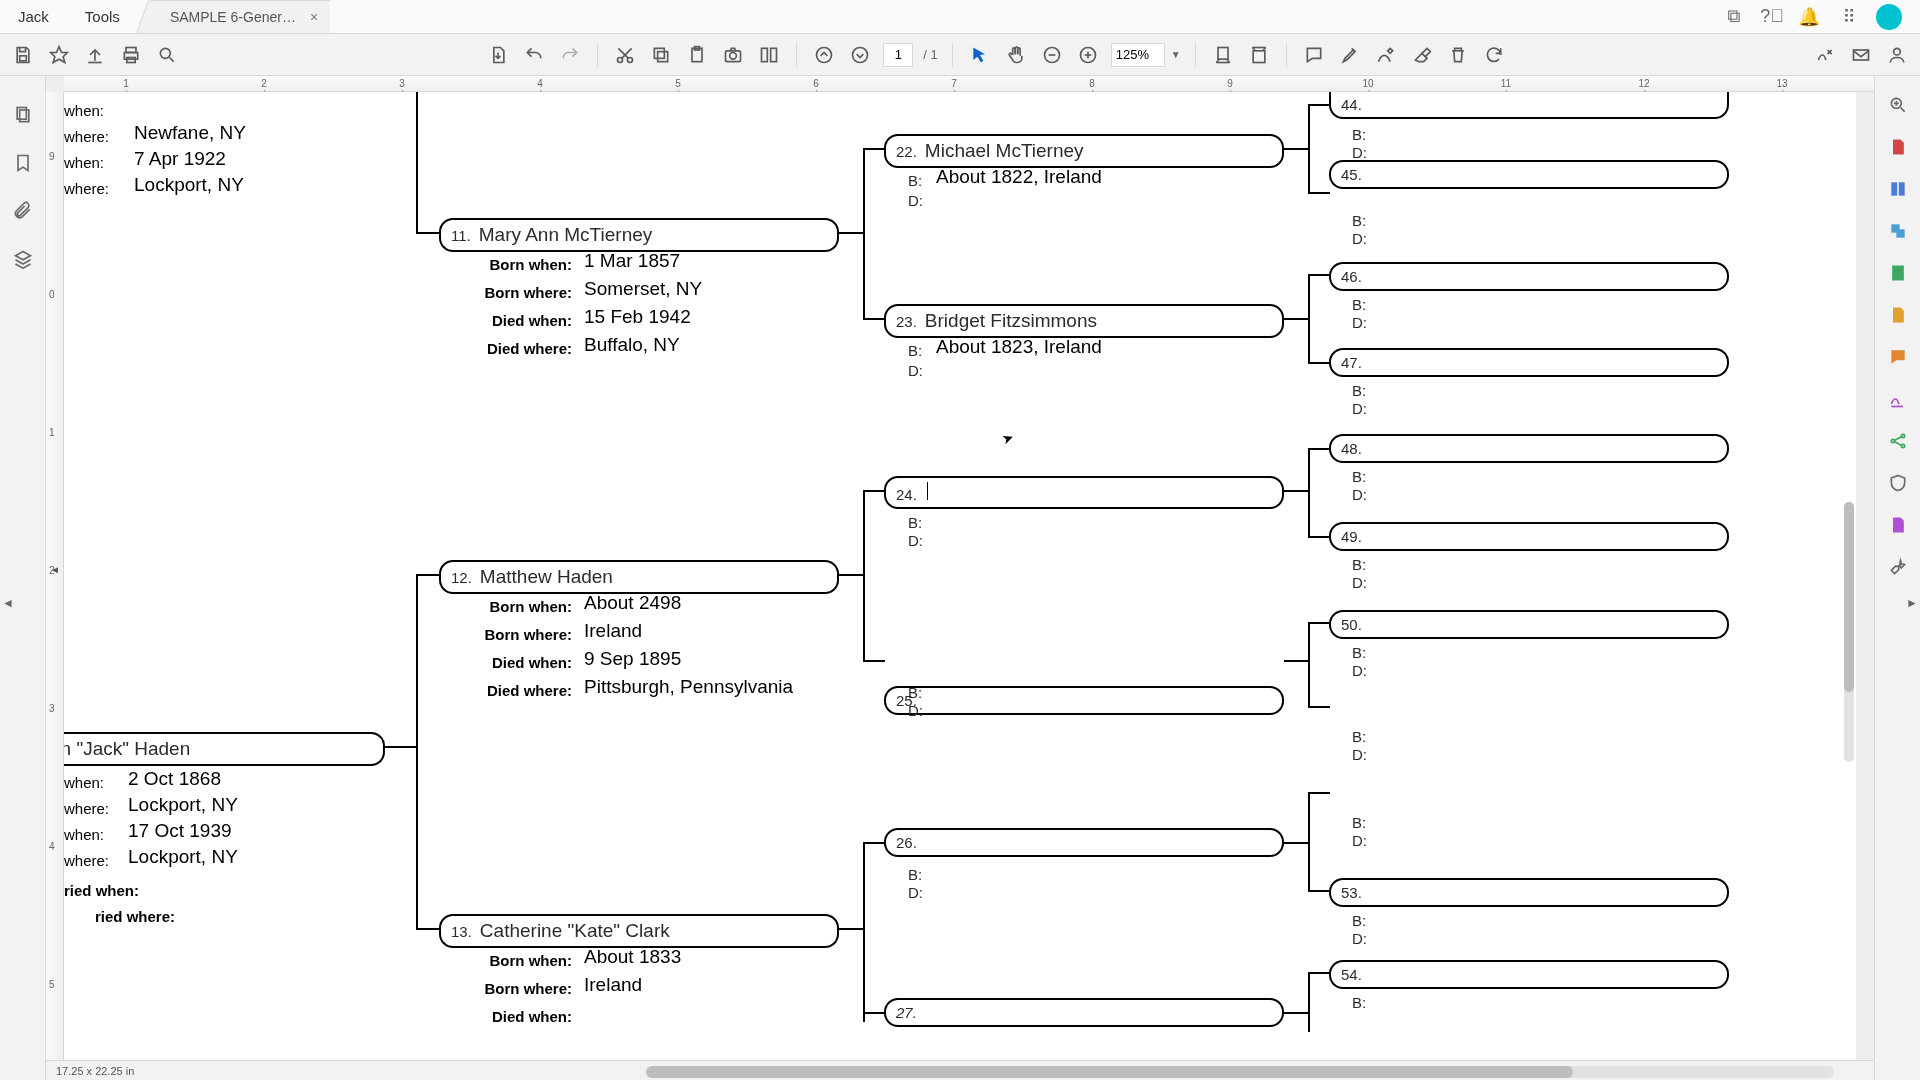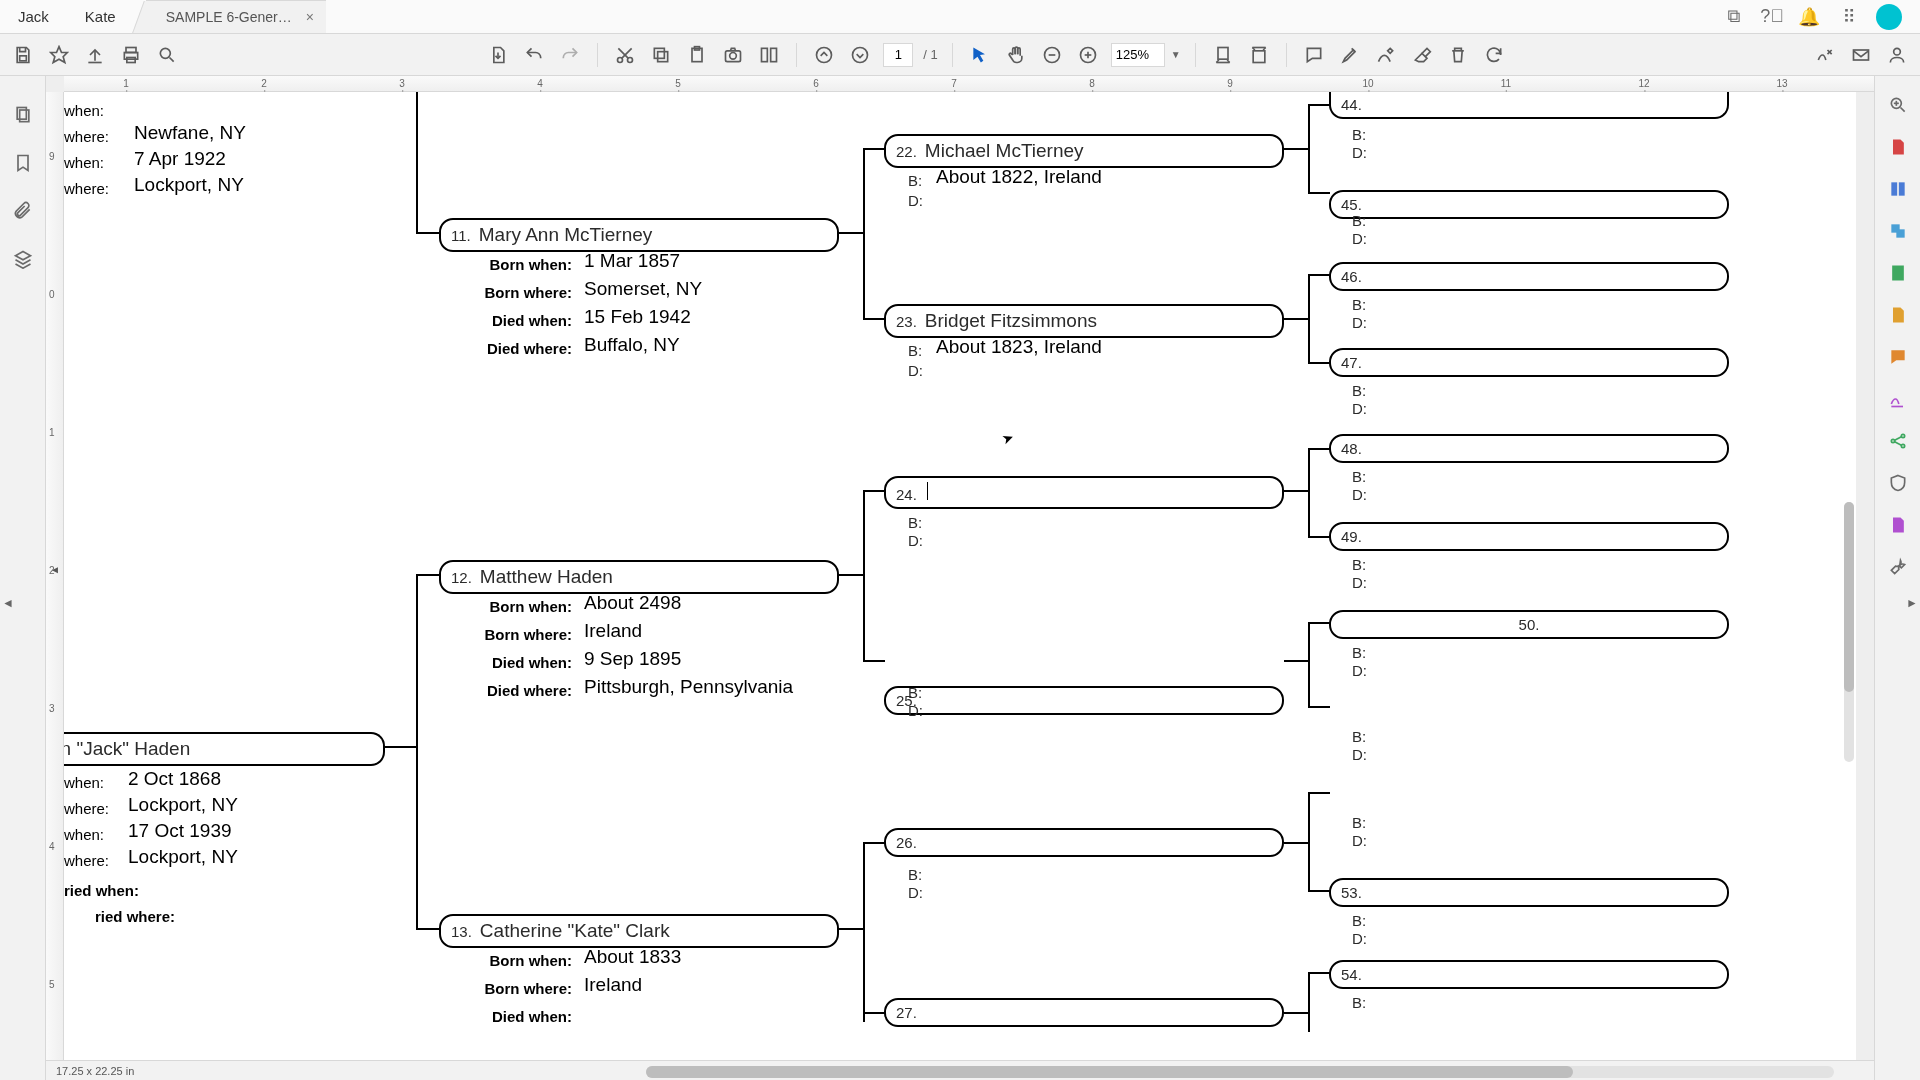--- a/index.html
+++ b/index.html
@@ -330,21 +330,21 @@
     font-size:14px;
     color:#000;
     transform:rotate(-20deg);
   }
 </style>
 </head>
 <body>
 
 <div class="menubar">
   <div class="menu-link">Jack</div>
-  <div class="menu-link">Kate</div>
+  <div class="menu-link">Tools</div>
   <div class="tab">
     <span>SAMPLE 6-Gener…</span>
     <span class="tab-close">×</span>
   </div>
   <div class="spacer"></div>
   <div class="right-icons">
     <span class="ico">⧉</span>
     <span class="ico">?⃝</span>
     <span class="ico">🔔</span>
     <span class="ico" style="letter-spacing:-2px;">⠿</span>
@@ -750,21 +750,21 @@
       <div class="line" style="left:1244px; top:182px; width:2px;  height:90px;"></div>
       <div class="line" style="left:1244px; top:182px; width:22px; height:2px;"></div>
       <div class="line" style="left:1244px; top:270px; width:22px; height:2px;"></div>
 
       <div class="box" style="left:1265px; top:0; width:400px; border-top:none; border-radius:0 0 14px 14px;">
           <span class="num">44.</span>
         </div>
       <span class="bd" style="left:1288px; top:34px;">B:</span>
       <span class="bd" style="left:1288px; top:52px;">D:</span>
 
-      <div class="box" style="left:1265px; top:98px; width:400px;align-items:flex-end;">
+      <div class="box" style="left:1265px; top:68px; width:400px;align-items:flex-end;">
           <span class="num">45.</span>
         </div>
       <span class="bd" style="left:1288px; top:120px;">B:</span>
       <span class="bd" style="left:1288px; top:138px;">D:</span>
 
       <div class="box" style="left:1265px; top:170px; width:400px;">
           <span class="num">46.</span>
         </div>
       <span class="bd" style="left:1288px; top:204px;">B:</span>
       <span class="bd" style="left:1288px; top:222px;">D:</span>
@@ -827,21 +827,21 @@
       </div>
       <span class="bd" style="left:844px; top:592px;">B:</span>
       <span class="bd" style="left:844px; top:610px;">D:</span>
 
       <div class="box" style="left:820px; top:736px; width:400px;">
         <span class="num">26.</span>
       </div>
       <span class="bd" style="left:844px; top:774px;">B:</span>
       <span class="bd" style="left:844px; top:792px;">D:</span>
 
-      <div class="box" style="left:820px; top:906px; width:400px;">
+      <div class="box" style="left:820px; top:906px; width:400px;font-style:italic;">
         <span class="num">27.</span>
       </div>
 
       <div class="line" style="left:1220px; top:398px; width:24px; height:2px;"></div>
       <div class="line" style="left:1244px; top:356px; width:2px;  height:90px;"></div>
       <div class="line" style="left:1244px; top:356px; width:22px; height:2px;"></div>
       <div class="line" style="left:1244px; top:444px; width:22px; height:2px;"></div>
 
       <div class="line" style="left:1220px; top:568px; width:24px; height:2px;"></div>
       <div class="line" style="left:1244px; top:530px; width:2px;  height:86px;"></div>
@@ -862,21 +862,21 @@
         </div>
       <span class="bd" style="left:1288px; top:376px;">B:</span>
       <span class="bd" style="left:1288px; top:394px;">D:</span>
 
       <div class="box" style="left:1265px; top:430px; width:400px;">
           <span class="num">49.</span>
         </div>
       <span class="bd" style="left:1288px; top:464px;">B:</span>
       <span class="bd" style="left:1288px; top:482px;">D:</span>
 
-      <div class="box" style="left:1265px; top:518px; width:400px;justify-content:center;">
+      <div class="box" style="left:1265px; top:518px; width:400px;">
           <span class="num">50.</span>
         </div>
       <span class="bd" style="left:1288px; top:552px;">B:</span>
       <span class="bd" style="left:1288px; top:570px;">D:</span>
 
       <span class="bd" style="left:1288px; top:636px;">B:</span>
       <span class="bd" style="left:1288px; top:654px;">D:</span>
 
       <span class="bd" style="left:1288px; top:722px;">B:</span>
       <span class="bd" style="left:1288px; top:740px;">D:</span>

